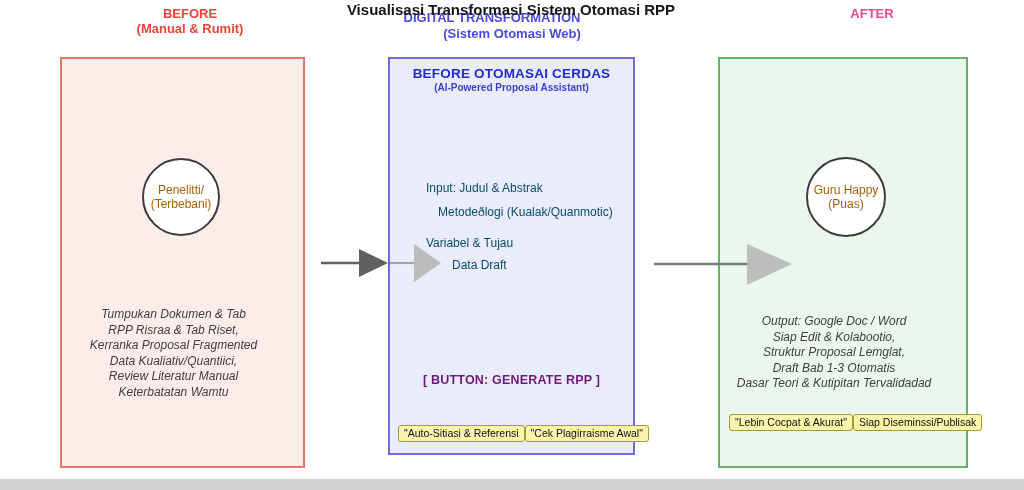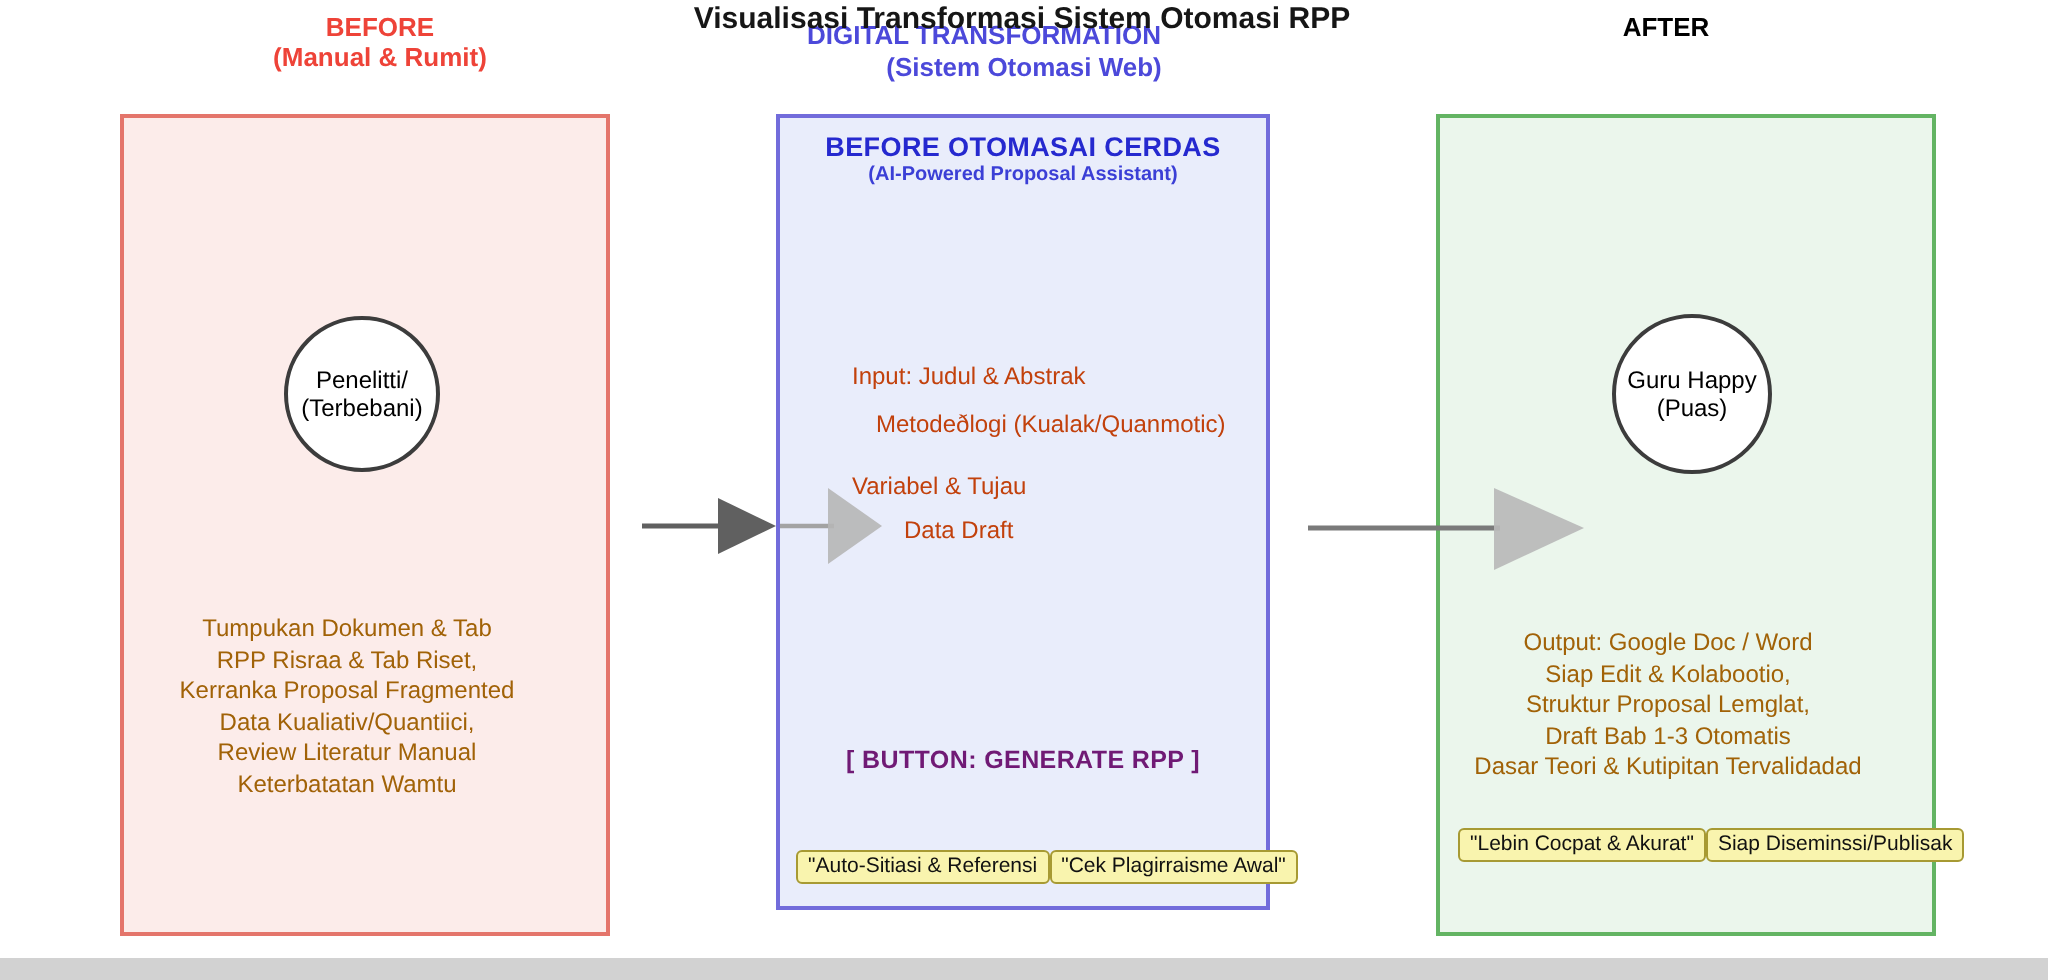--- a/index.html
+++ b/index.html
@@ -3,49 +3,49 @@
 <meta charset="utf-8">
 <style>
   html,body{margin:0;padding:0;background:#ffffff;}
   #canvas{
     position:relative;width:1024px;height:490px;overflow:hidden;background:#ffffff;
     font-family:"Liberation Sans","DejaVu Sans",sans-serif;color:#222;
   }
   
   .col-header{position:absolute;text-align:center;font-weight:700;font-size:13px;line-height:14.5px;white-space:nowrap;}
   #hdr-before{left:90px;top:7px;width:200px;color:#ee4338;}
-  #hdr-after{left:733px;top:7px;width:200px;color:#000000;}
+  #hdr-after{left:772px;top:7px;width:200px;color:#ec4899;}
   #hdr-transform{left:337px;top:11px;width:310px;color:#4c49da;z-index:1;}
   #hdr-transform .sub{margin-top:1px;font-weight:600;padding-left:40px;}
   #main-title{
     position:absolute;left:301px;top:1px;width:420px;text-align:center;
     font-size:15px;font-weight:600;color:#161616;z-index:2;white-space:nowrap;
   }
   
   .panel{position:absolute;box-sizing:border-box;}
   #panel-before{left:60px;top:57px;width:245px;height:411px;background:#fcecea;border:2px solid #e4756b;}
   #panel-system{left:388px;top:57px;width:247px;height:398px;background:#e9edfb;border:2px solid #726cdb;}
   #panel-after{left:718px;top:57px;width:250px;height:411px;background:#ebf6ec;border:2px solid #63b463;}
   
   .actor-circle{
     position:absolute;border-radius:50%;background:#ffffff;border:2.5px solid #3c3c3c;
     display:flex;flex-direction:column;align-items:center;justify-content:center;
-    font-size:12px;line-height:14.5px;text-align:center;color:#000000;box-sizing:border-box;
+    font-size:12px;line-height:14.5px;text-align:center;color:#a16207;box-sizing:border-box;
   }
   #circle-before{left:80px;top:99px;width:78px;height:78px;}
   #circle-after{left:86px;top:98px;width:80px;height:80px;}
   
-  .body-lines{position:absolute;left:0;right:18px;text-align:center;font-size:12px;line-height:15.5px;color:#a16207;}
+  .body-lines{position:absolute;left:0;right:18px;text-align:center;font-size:12px;line-height:15.5px;color:#404040;font-style:italic;}
   #before-lines{top:248px;}
   #after-lines{top:255px;}
   
   .sys-head{position:absolute;left:0;right:0;text-align:center;}
   #sys-title{top:7px;font-size:13.5px;font-weight:700;color:#2529cf;letter-spacing:.2px;}
   #sys-sub{top:23px;font-size:10px;font-weight:700;color:#3b3fd6;}
-  .sys-input{position:absolute;font-size:12px;color:#c2410c;white-space:nowrap;z-index:2;}
+  .sys-input{position:absolute;font-size:12px;color:#0c4a6e;white-space:nowrap;z-index:2;}
   #in0{left:36px;top:122px;}
   #in1{left:48px;top:146px;}
   #in2{left:36px;top:177px;}
   #in3{left:62px;top:199px;}
   #generate-btn{
     position:absolute;left:0;right:0;top:314px;text-align:center;
     font-size:12.5px;font-weight:600;color:#701a75;letter-spacing:.2px;
   }
   
   .badge{

